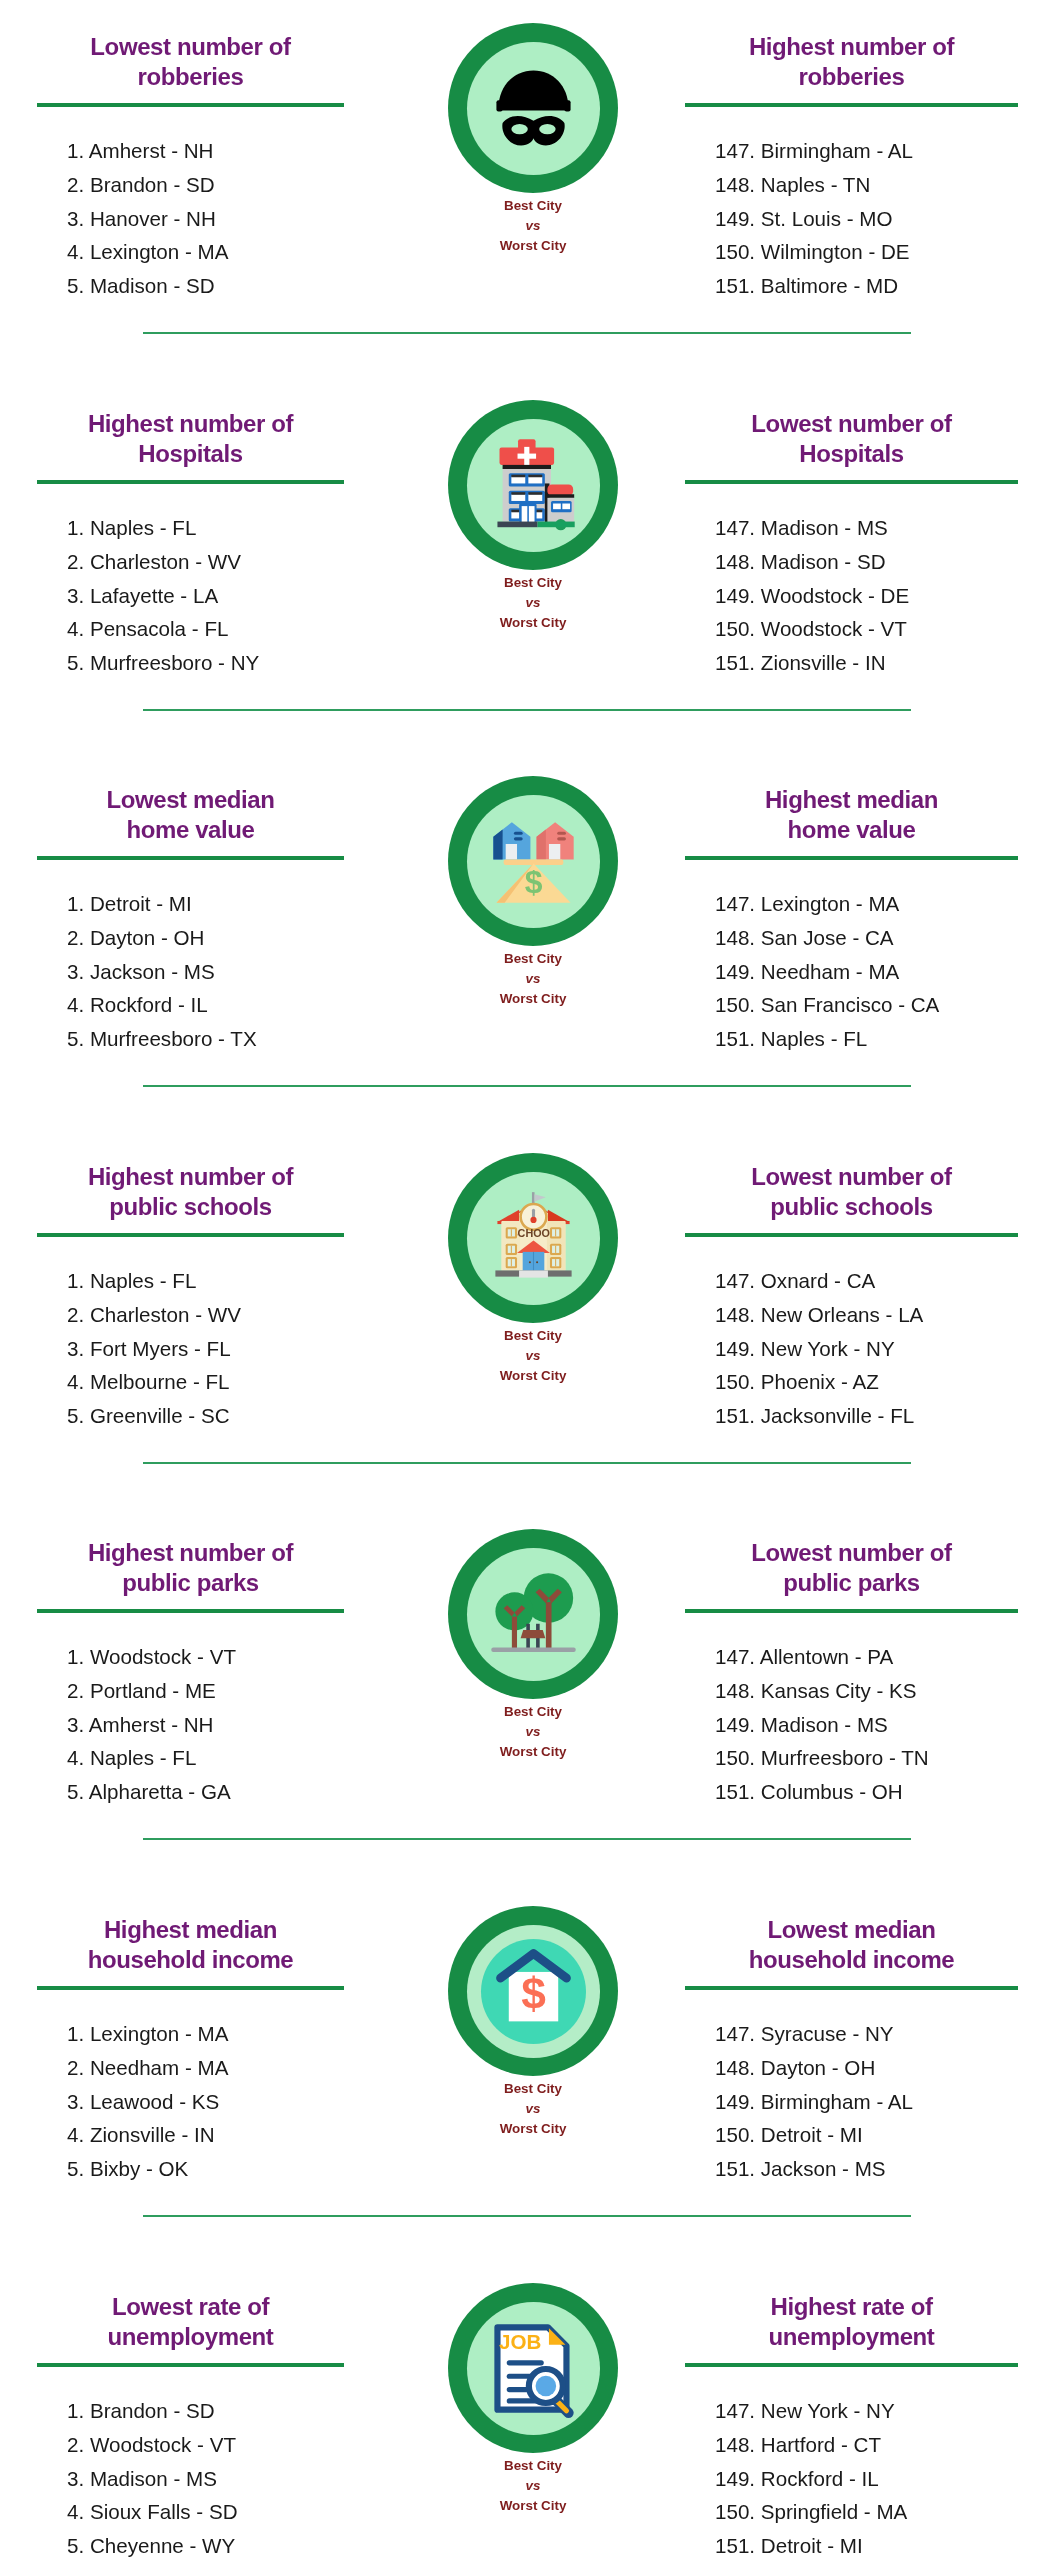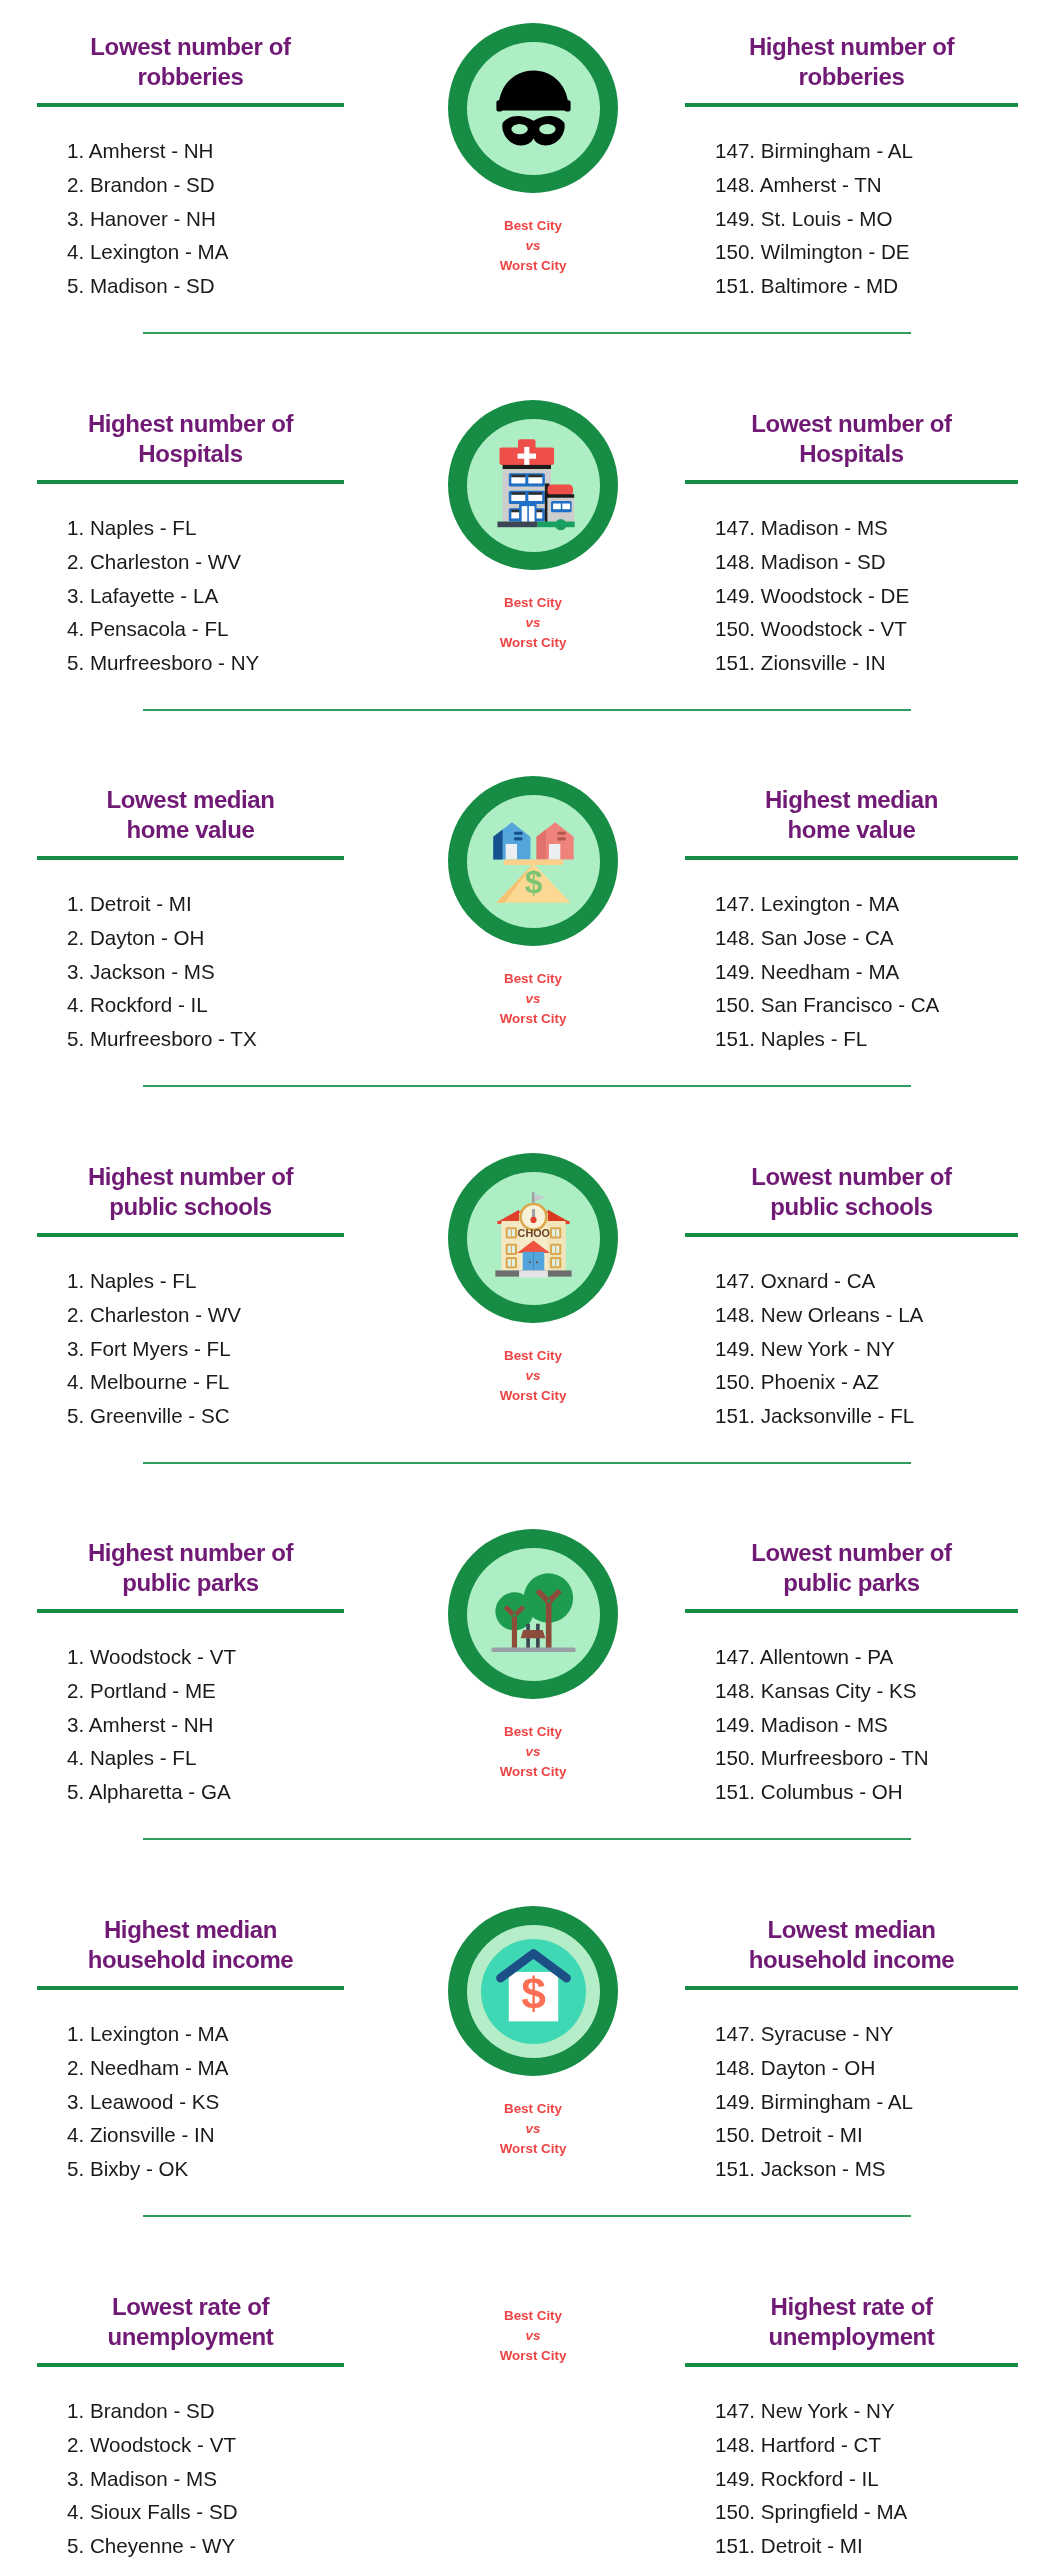--- a/index.html
+++ b/index.html
@@ -106,27 +106,27 @@
     justify-content: center;
   }
   .badge.income .inner { background: #b4edc7; }
   .badge.income .inner2 {
     width: 105px; height: 105px; border-radius: 50%;
     background: #3fd8b4;
     display:flex; align-items:center; justify-content:center;
   }
 
   .caption {
-    margin-top: 23px;
+    margin-top: 3px;
     text-align: center;
     font-family: "Liberation Sans", sans-serif;
     font-weight: bold;
     font-size: 13.4px;
     line-height: 1.48;
-    color: #ef4444;
+    color: #7f1d1d;
   }
   .caption .vs { font-weight: bold; font-style: italic; }
 
   
   .divider {
     position: absolute;
     left: 143px;
     width: 768px;
     height: 2.1px;
     background: #2f9d5e;
@@ -178,21 +178,21 @@
           </div>
         </div>
         <div class="col right">
           <div class="heading">
             <div>Highest number of</div>
             <div>robberies</div>
           </div>
           <div class="rule"></div>
           <ul class="rank-list">
             <li><span class="rk">147. </span><span>Birmingham - AL</span></li>
-            <li><span class="rk">148. </span><span>Amherst - TN</span></li>
+            <li><span class="rk">148. </span><span>Naples - TN</span></li>
             <li><span class="rk">149. </span><span>St. Louis - MO</span></li>
             <li><span class="rk">150. </span><span>Wilmington - DE</span></li>
             <li><span class="rk">151. </span><span>Baltimore - MD</span></li>
           </ul>
         </div>
       </div>
       <div class="divider" style="bottom: auto; top: 332px;"></div>
     </div>
     <div class="section" style="position: absolute; left: 0px; top: 377px;">
       <div class="grid" style="top: 32px;">
@@ -568,20 +568,39 @@
           <ul class="rank-list">
             <li><span class="rk">1. </span><span>Brandon - SD</span></li>
             <li><span class="rk">2. </span><span>Woodstock - VT</span></li>
             <li><span class="rk">3. </span><span>Madison - MS</span></li>
             <li><span class="rk">4. </span><span>Sioux Falls - SD</span></li>
             <li><span class="rk">5. </span><span>Cheyenne - WY</span></li>
           </ul>
         </div>
         <div class="center" style="margin-top: -8.8px;">
           <div class="badge-wrap">
+            <div class="badge">
+              <div class="inner">
+                <svg class="icon-svg" width="103" height="103" viewBox="0 0 200 200">
+    <path d="M30 20 L128 20 L164 56 L164 180 L30 180 Z" fill="#ffffff" stroke="#1d4f87" stroke-width="12" stroke-linejoin="round"></path>
+    <path d="M130 22 L162 54 L130 54 Z" fill="#fbb116"></path>
+    <text x="74" y="62" font-family="Liberation Sans, sans-serif" font-size="40" font-weight="bold" fill="#fbb116" text-anchor="middle">JOB</text>
+    <g fill="#1d4f87">
+      <rect x="48" y="84" width="72" height="10" rx="5"></rect>
+      <rect x="48" y="110" width="72" height="10" rx="5"></rect>
+      <rect x="48" y="136" width="72" height="10" rx="5"></rect>
+      <rect x="48" y="158" width="72" height="10" rx="5"></rect>
+    </g>
+    <line x1="140" y1="158" x2="168" y2="186" stroke="#1d4f87" stroke-width="20" stroke-linecap="round"></line>
+    <line x1="142" y1="160" x2="164" y2="182" stroke="#fbb116" stroke-width="10" stroke-linecap="round"></line>
+    <circle cx="124" cy="134" r="33" fill="#ffffff" stroke="#1d4f87" stroke-width="12"></circle>
+    <circle cx="124" cy="134" r="20" fill="#5aa9e6"></circle>
+  </svg>
+              </div>
+            </div>
             <div class="caption">
               <div>Best City</div>
               <div class="vs">vs</div>
               <div>Worst City</div>
             </div>
           </div>
         </div>
         <div class="col right">
           <div class="heading">
             <div>Highest rate of</div>

